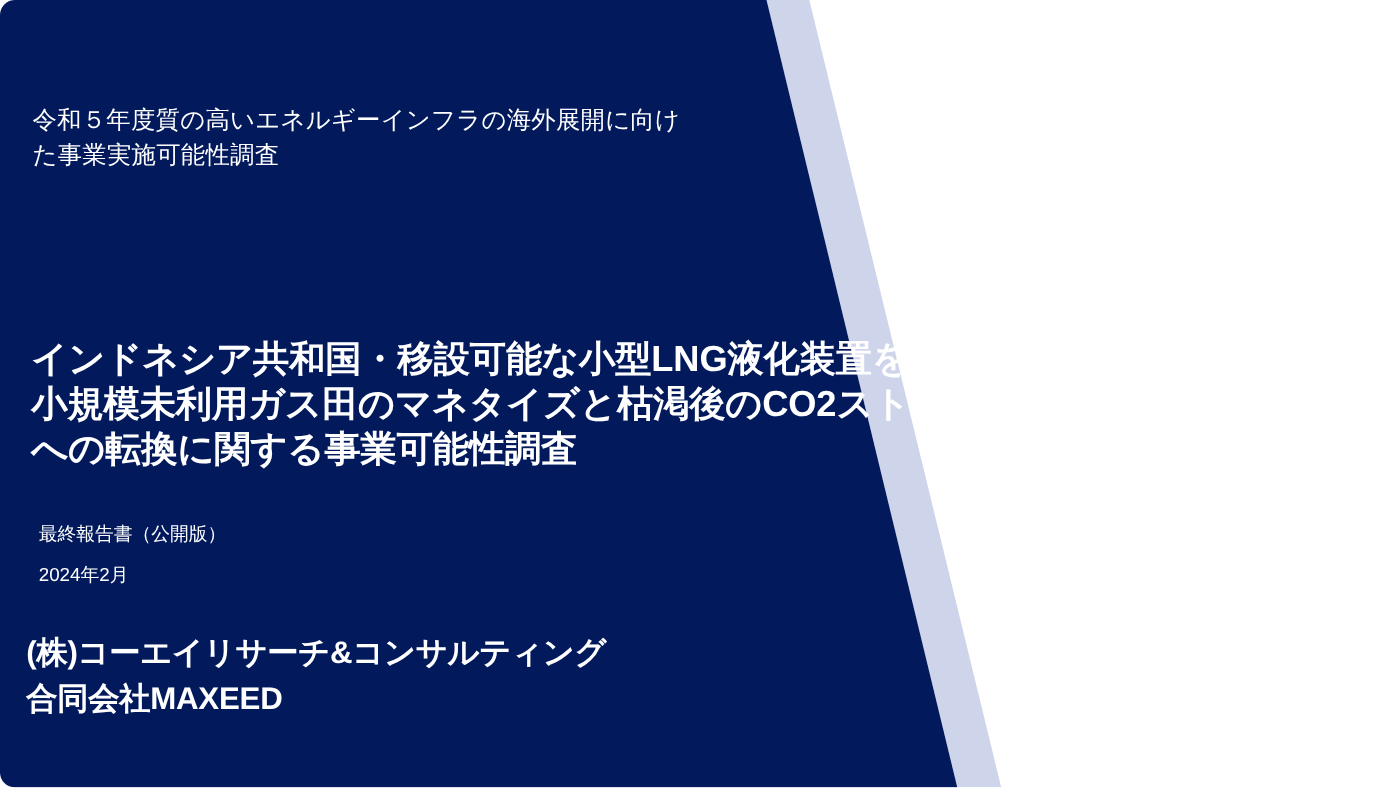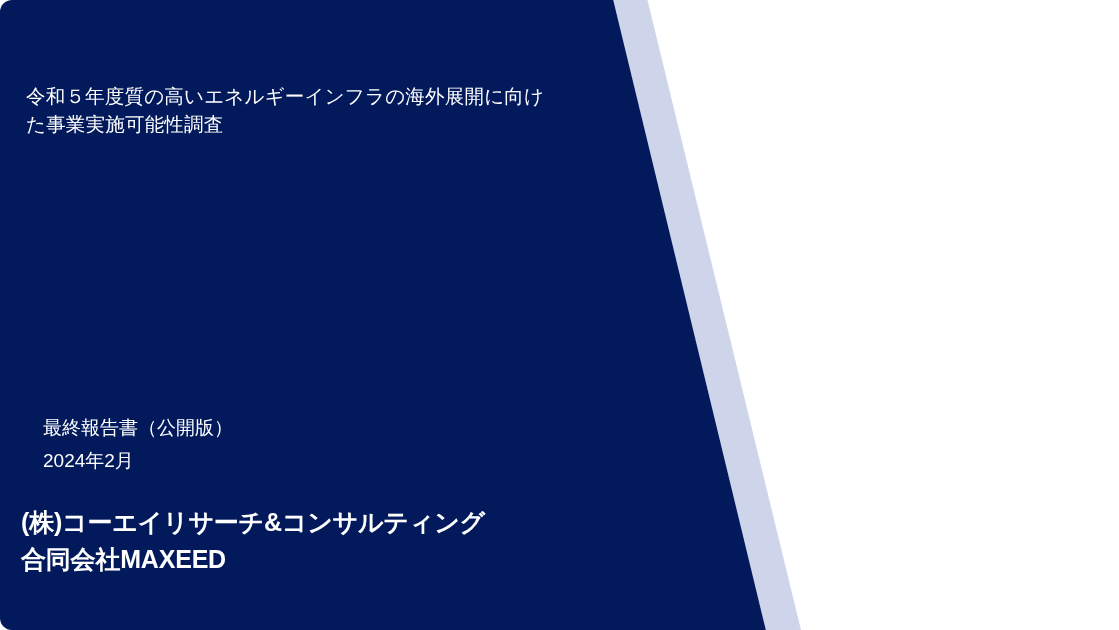--- a/index.html
+++ b/index.html
@@ -60,24 +60,23 @@
     top: 270px;
     font-size: 29px;
     font-weight: 700;
     line-height: 36px;
     letter-spacing: -0.1px;
   }
 
   .report-block {
     left: 31px;
     top: 411px;
-    font-size: 19px;
+    font-size: 15px;
     font-weight: 400;
     line-height: 33px;
-    margin-left: 12px;
   }
 
   .org-block {
     left: 21px;
     top: 504px;
     font-size: 25px;
     font-weight: 700;
     line-height: 37px;
     letter-spacing: -0.2px;
   }
@@ -91,20 +90,23 @@
     <rect x="0" y="0" width="1119" height="630" fill="#ffffff"></rect>
     <polygon points="663,0 700,0 866,630 828,630" fill="#ced4ea"></polygon>
     <polygon points="0,0 663,0 828,630 0,630" fill="#021a5c"></polygon>
   </svg>
 
   <div class="content">
 
     <div class="text-block header-block">令和５年度質の高いエネルギーインフラの海外展開に向け
 た事業実施可能性調査</div>
 
+    <div class="text-block title-block">インドネシア共和国・移設可能な小型LNG液化装置を用いた
+小規模未利用ガス田のマネタイズと枯渇後のCO2ストレージ
+への転換に関する事業可能性調査</div>
 
     <div class="text-block report-block">最終報告書（公開版）
 2024年2月</div>
 
     <div class="text-block org-block">(株)コーエイリサーチ&amp;コンサルティング
 合同会社MAXEED</div>
 
   </div>
 </div>
 

